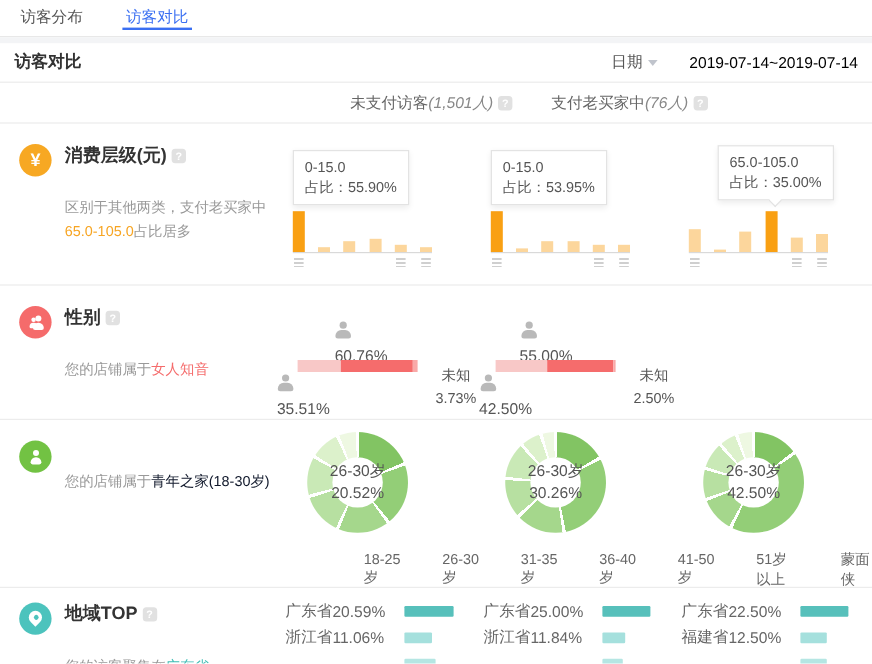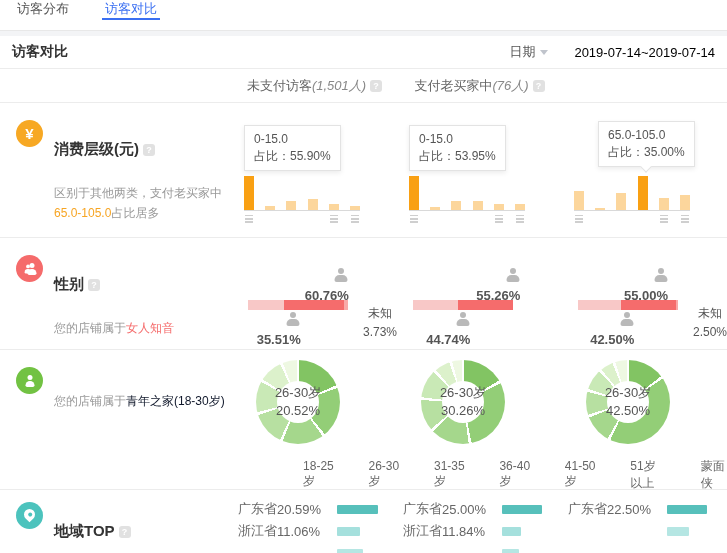--- a/index.html
+++ b/index.html
@@ -1,53 +1,53 @@
 <!DOCTYPE html>
 <html><head>
 <meta charset="utf-8">
 <style>
   * { margin:0; padding:0; box-sizing:border-box; }
   html,body { width:727px; height:553px; overflow:hidden; background:#fff;
     font-family:"Liberation Sans","DejaVu Sans",sans-serif; color:#333; }
 
   
   .tabbar { height:31px; background:#fff; border-bottom:1px solid #e8e8e8;
-    display:flex; align-items:flex-start; padding-left:14px; gap:30px; }
+    display:flex; align-items:center; padding-left:14px; gap:30px; }
   .tab { font-size:13px; color:#555; display:flex; align-items:center;
     padding:0 3px; cursor:pointer; border-bottom:2px solid transparent; }
   .tab.active { color:#3a6ff2; border-bottom-color:#3a6ff2; }
   .graygap { height:5px; background:#f3f4f6; }
 
   
   .phead { height:33px; border-bottom:1px solid #ececec; display:flex;
     align-items:center; padding:0 12px; }
   .ptitle { font-size:14px; font-weight:bold; color:#333; }
   .spacer { flex:1; }
   .datebox { display:flex; align-items:center; font-size:13px; color:#555; gap:5px; margin-right:26px; cursor:pointer; }
   .caret { width:0; height:0; border-left:4px solid transparent; border-right:4px solid transparent; border-top:5px solid #c0c4cc; }
   .daterange { font-size:13px; color:#000000; }
 
   
   .colheads { display:grid; grid-template-columns:232px 165px 165px 165px;
-    height:34px; align-items:center; border-bottom:1px solid #ececec; }
+    height:34px; align-items:center; border-bottom:1px solid #ececec;padding-left:45px; }
   .colhead { text-align:center; font-size:13px; color:#666; }
   .colhead .cnt { font-style:italic; color:#888; }
 
   .help { display:inline-block; width:12px; height:12px; border-radius:3px;
     background:#e1e1e1; color:#fff; font-size:9px; line-height:12px;
     text-align:center; font-weight:bold; vertical-align:1px; margin-left:4px; cursor:pointer; }
 
   
   .sec { display:grid; grid-template-columns:232px 165px 165px 165px;
     border-bottom:1px solid #ececec; position:relative; }
   .left { display:flex; padding:17px 0 0 16px; }
   .sicon { width:27px; height:27px; border-radius:50%; flex:0 0 27px;
     display:flex; align-items:center; justify-content:center; position:relative; }
   .ltext { margin-left:11px; }
-  .stitle { font-size:15px; font-weight:bold; color:#333;margin-top:20px; }
+  .stitle { font-size:15px; font-weight:bold; color:#333; }
   .sdesc { font-size:12px; color:#999; margin-top:24px; line-height:20px; }
   .hl-orange { color:#f7a523; }
   .hl-red { color:#f56c6c; }
   .hl-green { color:#0f172a; }
   .hl-teal { color:#3fbdb5; }
 
   
   .sec-consume { height:135px; }
   .ccell { position:relative; }
   .tooltip { position:absolute; top:22px; left:12px; background:#fff;
@@ -67,21 +67,21 @@
     background:repeating-linear-gradient(to bottom,#cfcfcf 0 1.5px,transparent 1.5px 3.2px); }
   .mini.m1 { left:1px; } .mini.m5 { left:86px; } .mini.m6 { left:107px; }
 
   
   .sec-gender { height:112px; }
   .gcell { position:relative; }
   .gbar { position:absolute; top:62px; left:16px; width:100px; height:10px; display:flex; }
   .seg-male { background:#f8c8c7; height:100%; }
   .seg-female { background:#f56c6c; height:100%; }
   .seg-unknown { background:#f9a9a8; height:100%; }
-  .ggroup { position:absolute; transform:translateX(-50%); text-align:right; width:70px;font-weight:bold; }
+  .ggroup { position:absolute; transform:translateX(-50%); text-align:left; width:70px; }
   .g-female-group { top:30px; }
   .g-male-group { top:74px; }
   .gpct { font-size:13px; color:#555; margin-top:2px; }
   .person { position:relative; width:15px; height:14px; display:inline-block; }
   .person::before { content:""; position:absolute; top:0; left:50%; transform:translateX(-50%);
     width:6px; height:6px; border-radius:50%; background:#b9b9b9; }
   .person::after { content:""; position:absolute; bottom:0; left:50%; transform:translateX(-50%);
     width:13px; height:7px; border-radius:7px 7px 3px 3px; background:#b9b9b9; }
   .g-unknown { position:absolute; top:66px; left:122px; width:52px; text-align:center;
     font-size:12px; color:#555; line-height:19px; }
@@ -252,32 +252,20 @@
         <span class="seg-unknown" style="width: 3.73px;"></span>
     </div>
     <div class="ggroup g-male-group" style="left: 33.755px;"><span class="person"></span>
       <div class="gpct">35.51%</div></div>
     <div class="g-unknown">
       <div>未知</div>
         <div>3.73%</div>
       </div>
   </div>
 
-  <div class="gcell">
-    <div class="ggroup g-female-group" style="left: 88.37px;"><span class="person"></span>
-      <div class="gpct">55.26%</div></div>
-    <div class="gbar">
-      <span class="seg-male" style="width: 44.74px;"></span>
-        <span class="seg-female" style="width: 55.26px;"></span>
-        <span class="seg-unknown" style="width: 0px;"></span>
-    </div>
-    <div class="ggroup g-male-group" style="left: 38.37px;"><span class="person"></span>
-      <div class="gpct">44.74%</div></div>
-
-  </div>
 
   <div class="gcell">
     <div class="ggroup g-female-group" style="left: 71px;"><span class="person"></span>
       <div class="gpct">55.00%</div></div>
     <div class="gbar">
       <span class="seg-male" style="width: 42.5px;"></span>
         <span class="seg-female" style="width: 55px;"></span>
         <span class="seg-unknown" style="width: 2.5px;"></span>
     </div>
     <div class="ggroup g-male-group" style="left: 37.25px;"><span class="person"></span>
@@ -412,18 +400,23 @@
       </div>
   </div>
 
   <div class="rcell">
     <div class="rrow">
       <span class="rname">广东省</span>
         <span class="rpct">22.50%</span>
         <span class="rbar" style="width: 40px; background: rgb(87, 192, 187);"></span>
       </div>
     <div class="rrow">
+      <span class="rname">福建省</span>
+        <span class="rpct">12.50%</span>
+        <span class="rbar" style="width: 22px; background: rgb(165, 224, 221);"></span>
+      </div>
+    <div class="rrow">
       <span class="rname"></span>
         <span class="rpct"></span>
         <span class="rbar" style="width: 22px; background: rgb(181, 230, 227);"></span>
       </div>
   </div>
 </div>
 
 </body></html>

